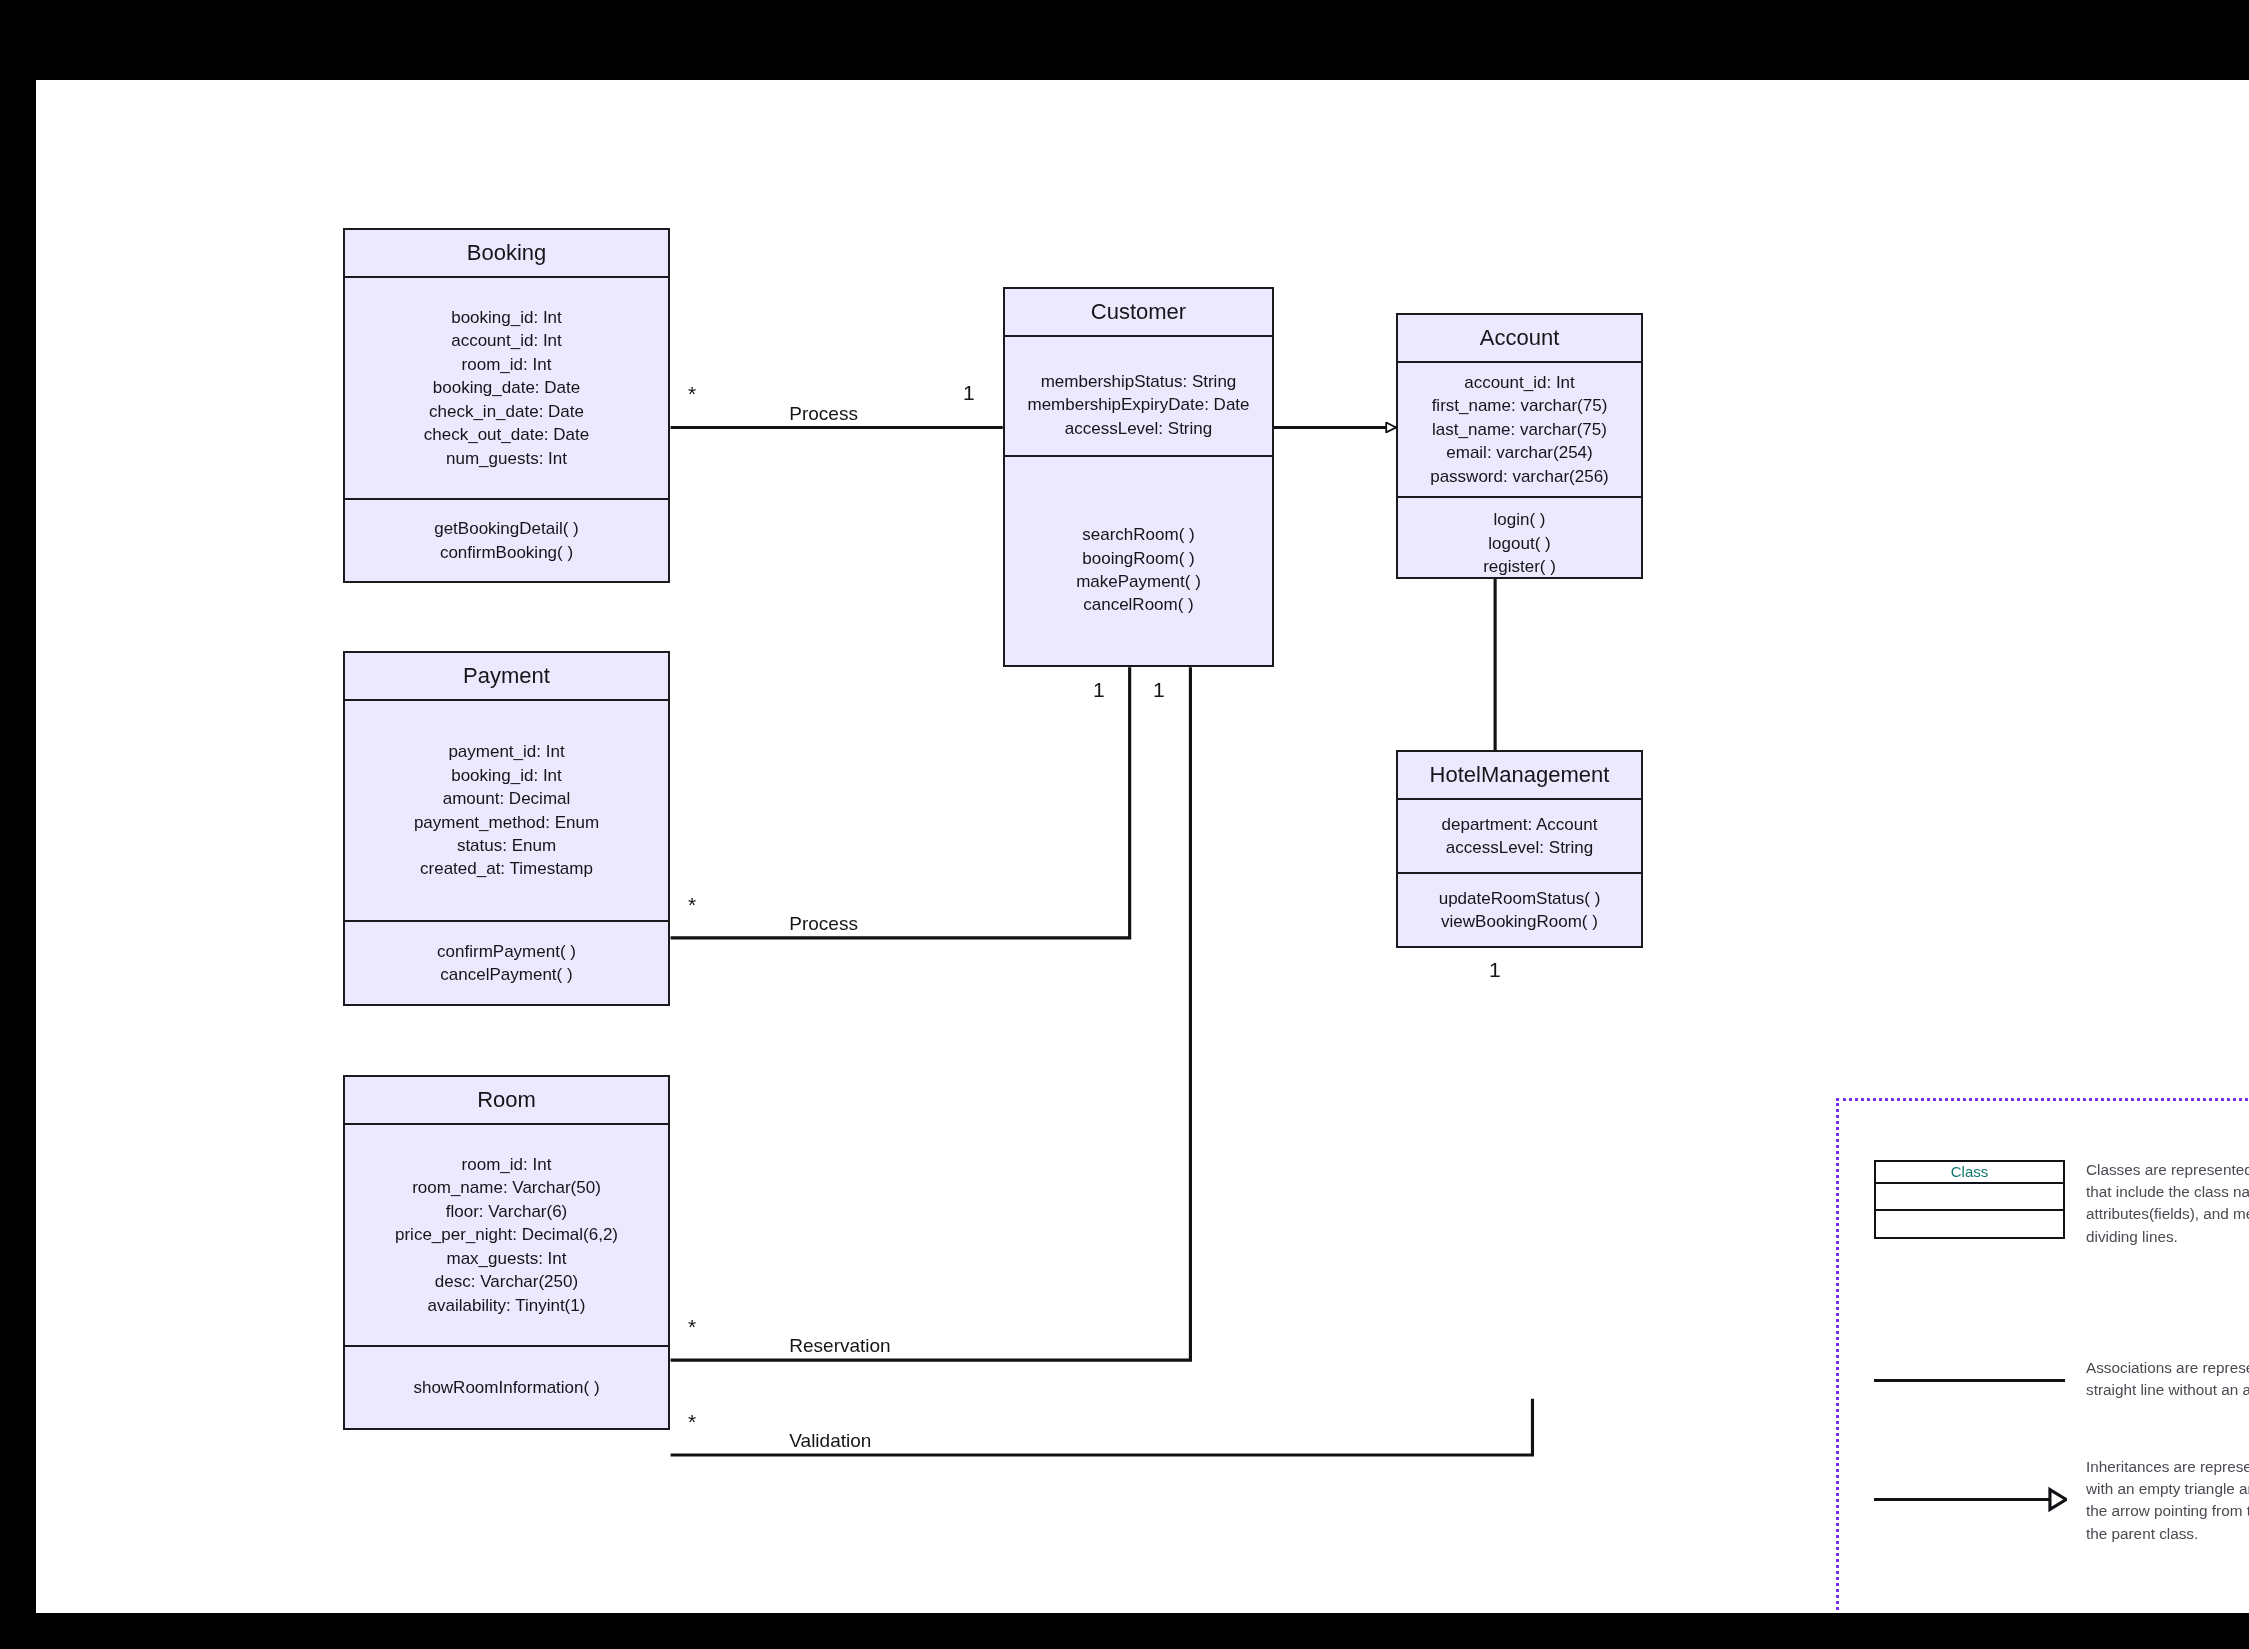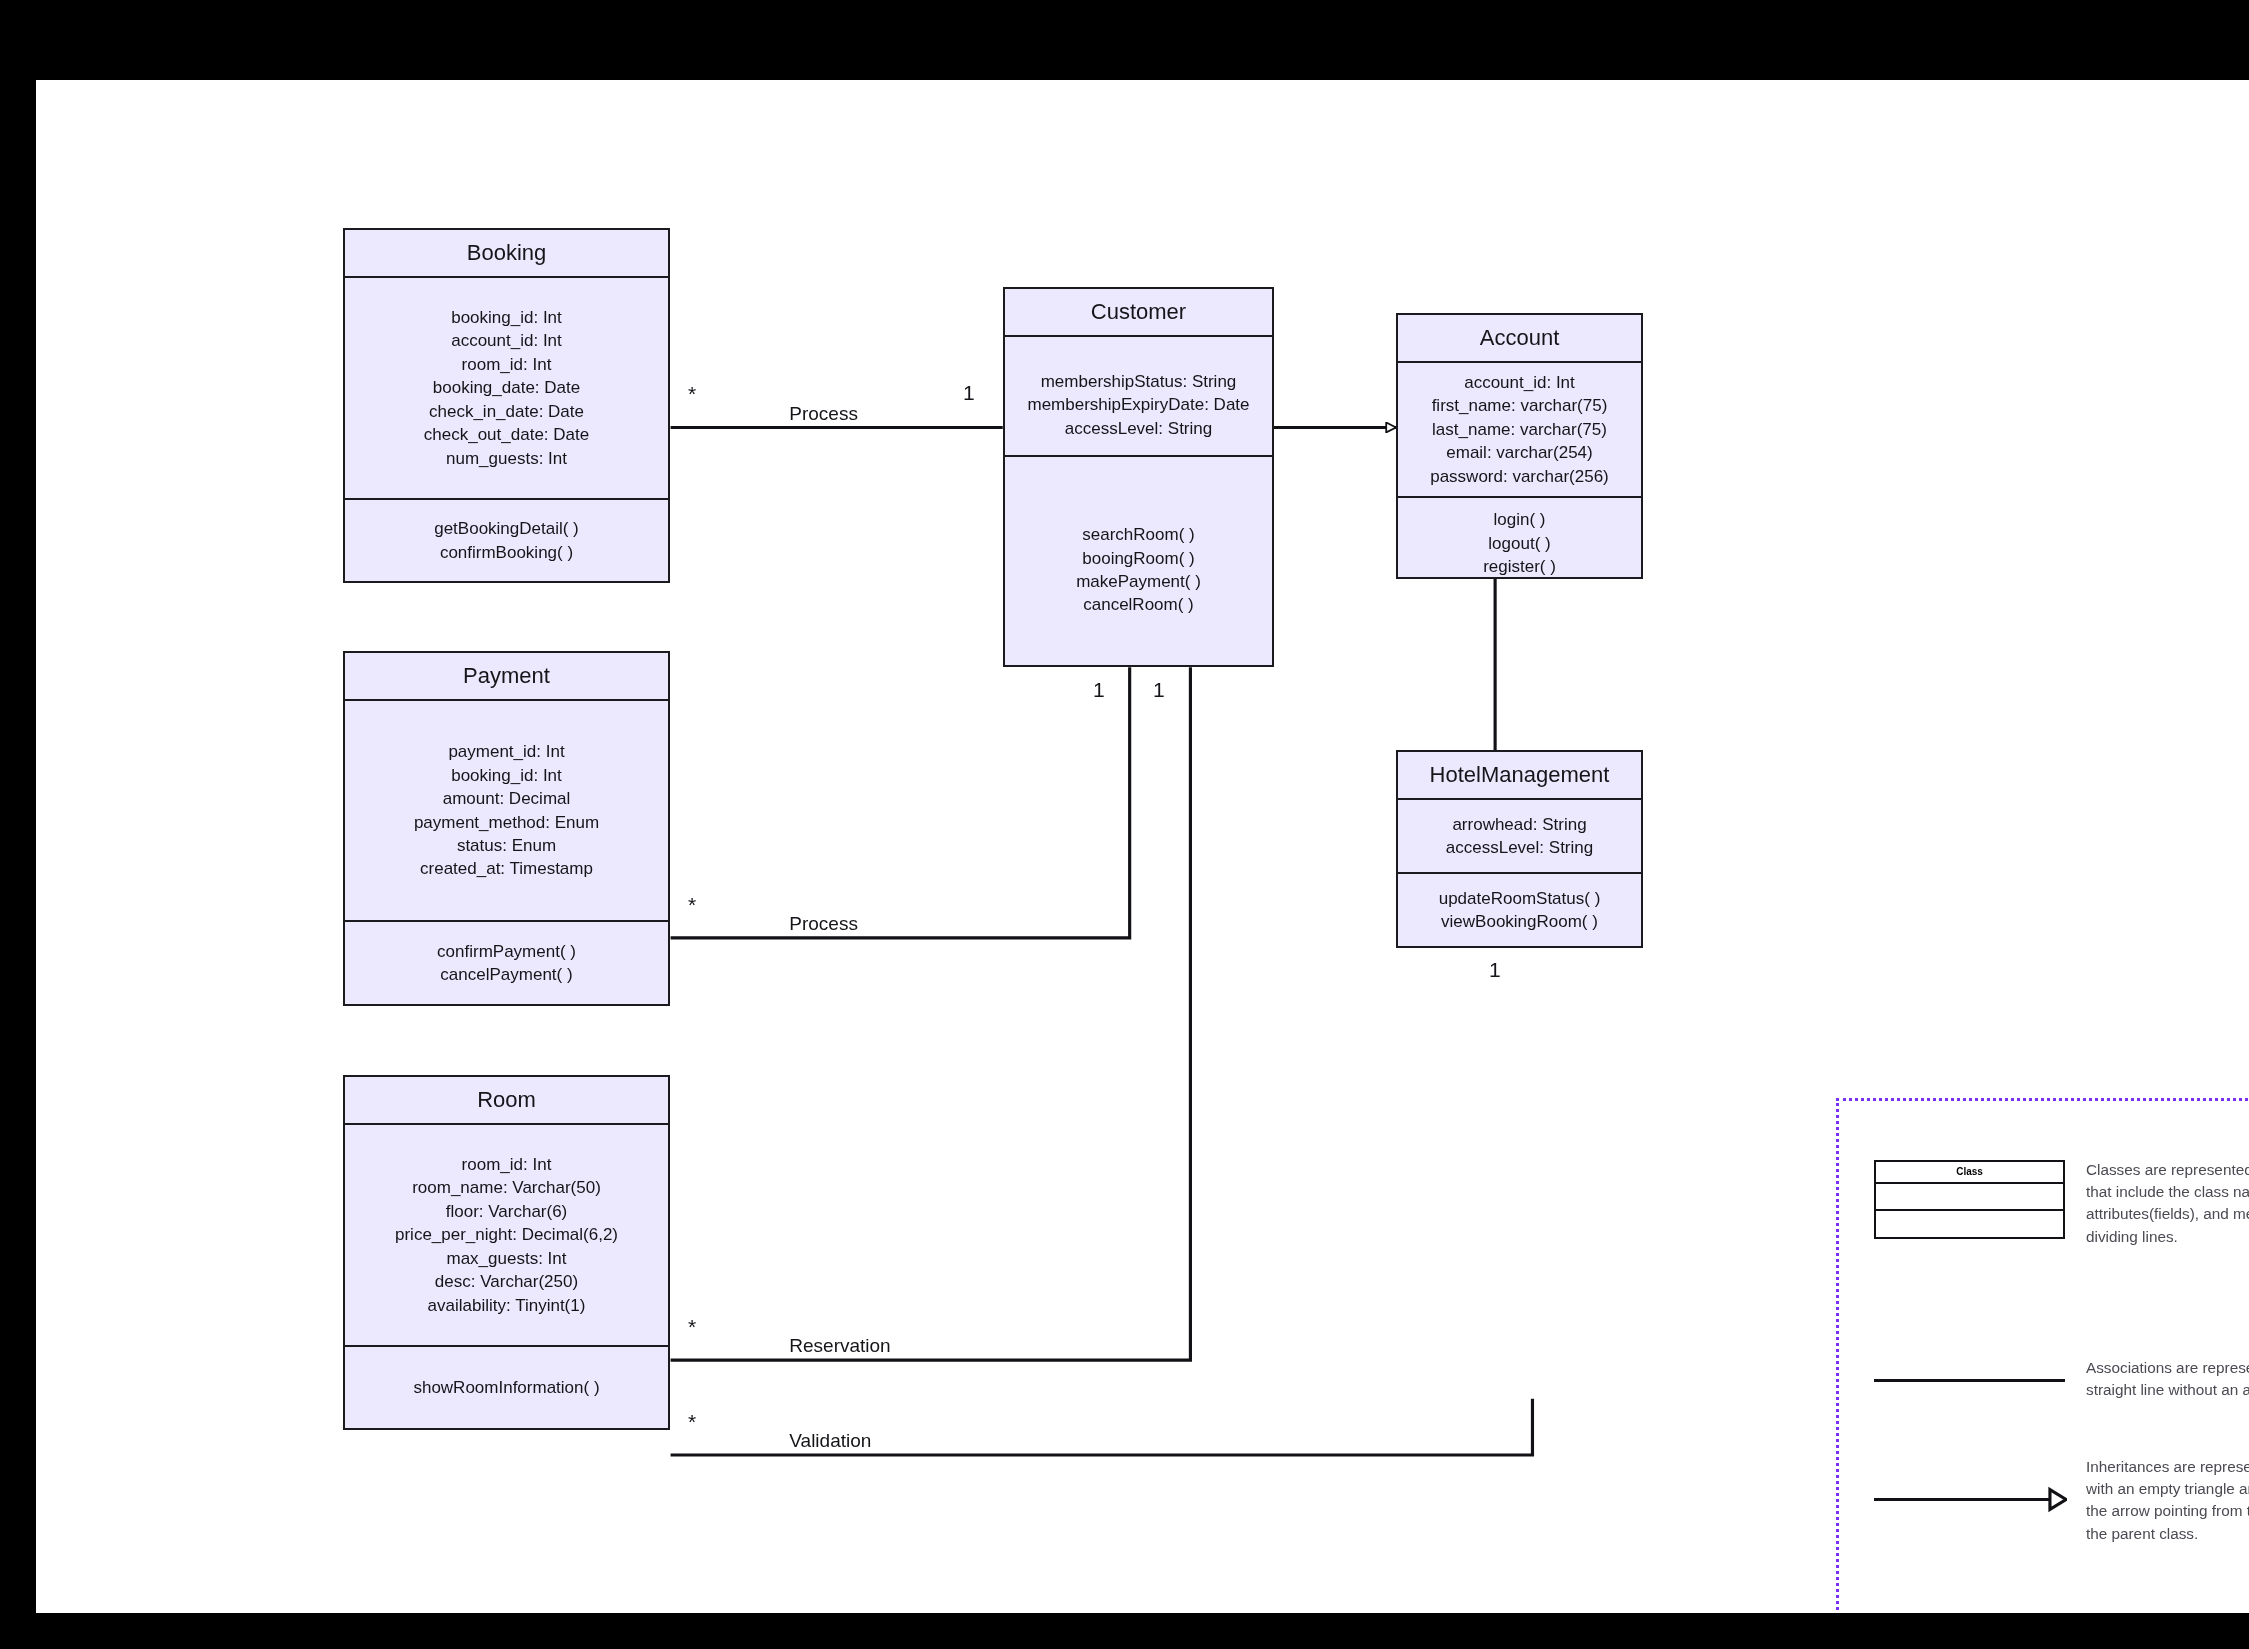--- a/index.html
+++ b/index.html
@@ -69,21 +69,21 @@
     background:#fff;
   }
   .legend-class-box{
     position:absolute;left:35px;top:59px;width:191px;height:79px;
     border:2.7px solid #121216;box-sizing:border-box;background:#fff;
     display:flex;flex-direction:column;
   }
   .lcb-name{
     height:21.6px;border-bottom:2.7px solid #121216;box-sizing:border-box;
     display:flex;align-items:center;justify-content:center;
-    font-size:10px;font-weight:bold;color:#000000;
+    font-size:15px;font-weight:normal;color:#0f766e;
   }
   .lcb-cell{flex:1 1 0;border-bottom:2.7px solid #121216;box-sizing:border-box;}
   .lcb-cell:last-child{border-bottom:none;}
   .legend-text{
     position:absolute;
     font-size:15.3px;line-height:1.45;color:#4a4a52;
   }
   .legend-assoc-line{
     position:absolute;left:35px;top:278px;width:191px;height:0;border-top:3.1px solid #121216;
   }
@@ -197,21 +197,21 @@
       <div class="uml-ops" style="height:90px;">
         <div class="uml-line">login( )</div>
         <div class="uml-line">logout( )</div>
         <div class="uml-line">register( )</div>
       </div>
     </div>
 
     <div class="uml-class" style="left:1360px;top:670px;width:247px;height:198px;">
       <div class="uml-name">HotelManagement</div>
       <div class="uml-attrs">
-        <div class="uml-line">arrowhead: String</div>
+        <div class="uml-line">department: Account</div>
         <div class="uml-line">accessLevel: String</div>
       </div>
       <div class="uml-ops" style="height:72px;">
         <div class="uml-line">updateRoomStatus( )</div>
         <div class="uml-line">viewBookingRoom( )</div>
       </div>
     </div>
 
     <div class="edge-label" style="left:747px;top:334px;transform:translateY(-50%);">Process</div>
     <div class="mult" style="left:652px;top:302px;">*</div>

